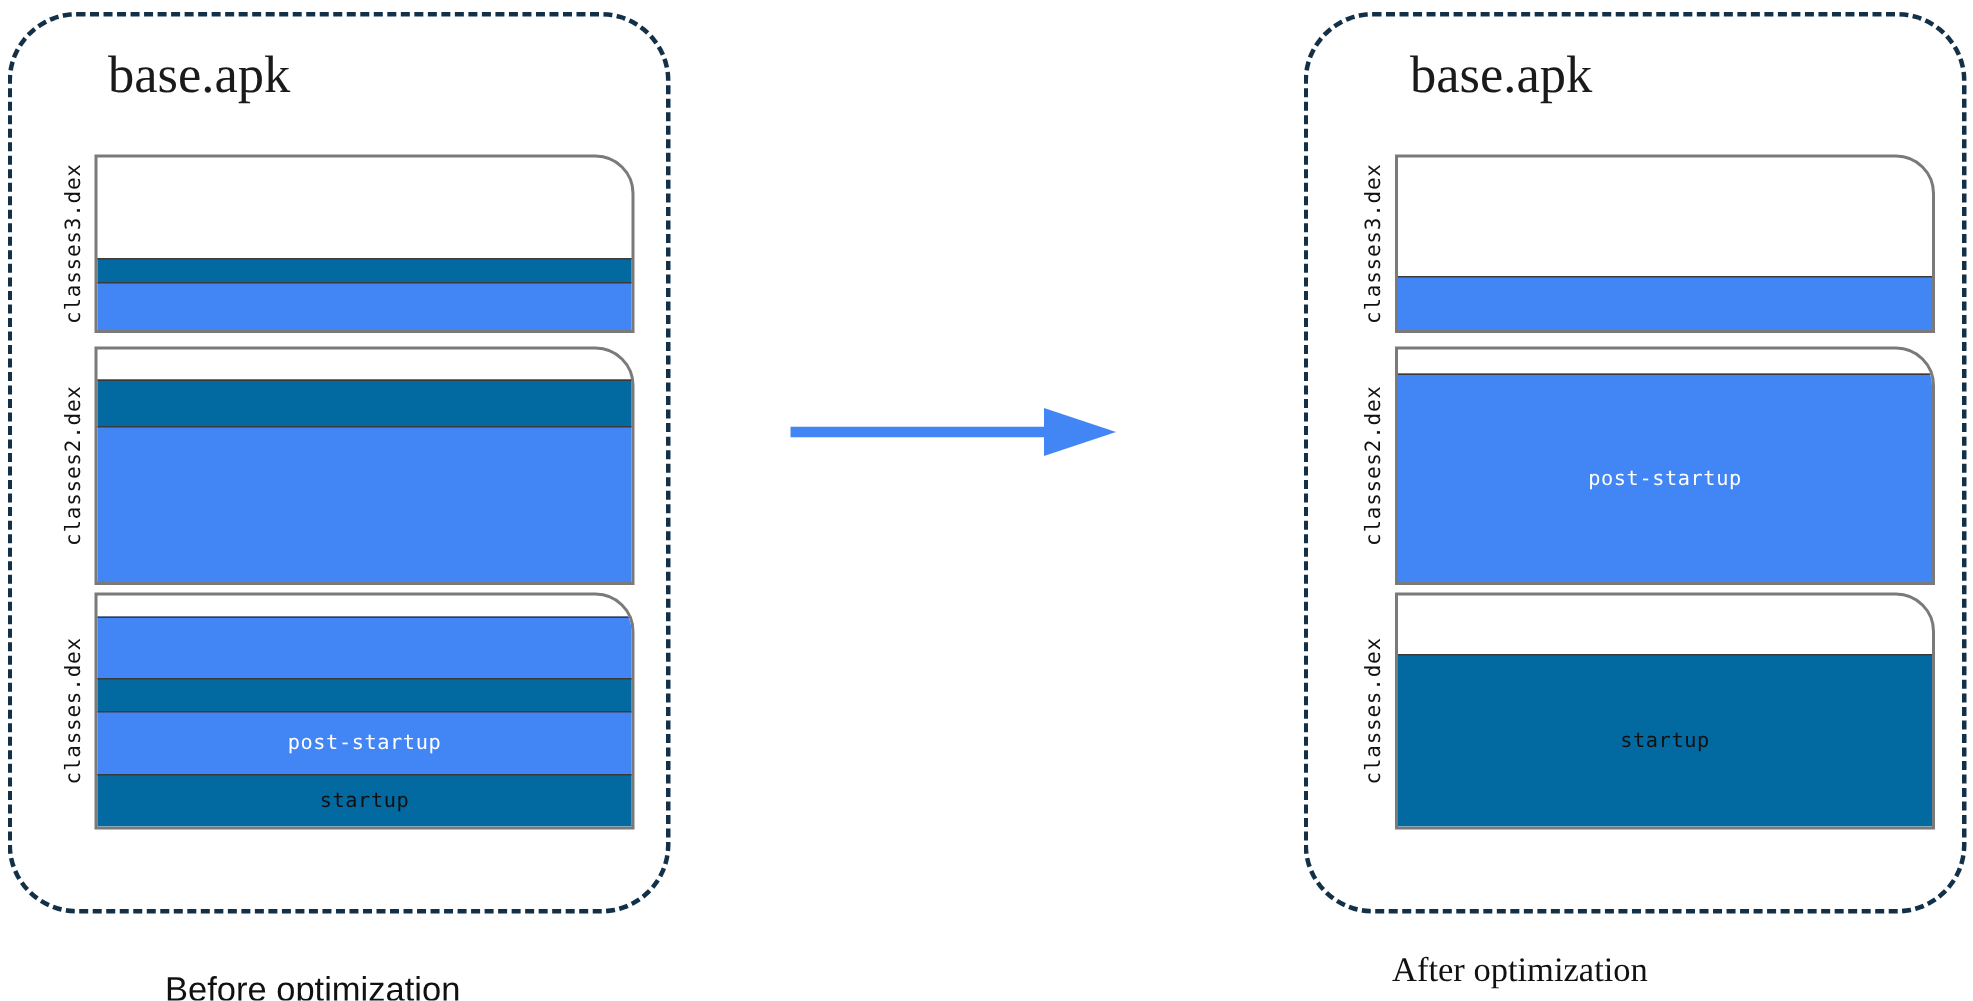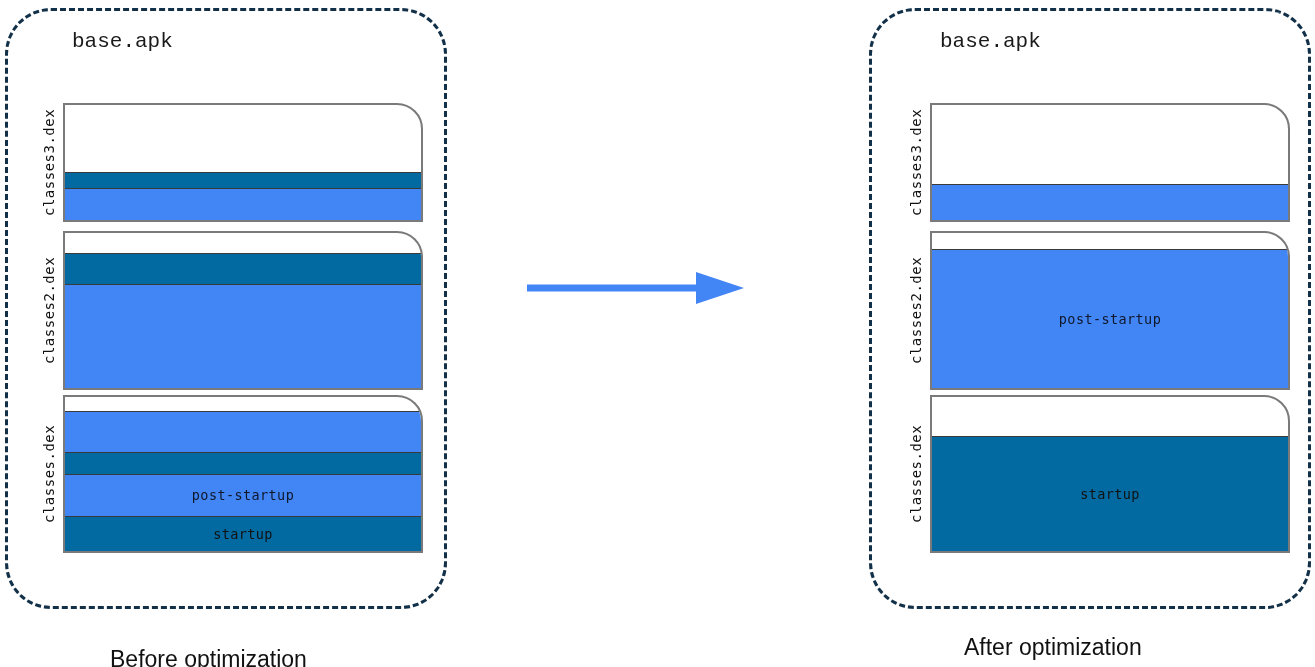--- a/index.html
+++ b/index.html
@@ -29,22 +29,22 @@
     border-radius: 46px;
     box-sizing: border-box;
     background: transparent;
   }
   #panel-before { left: 5px;   top: 8px; width: 442px; height: 601px; }
   #panel-after  { left: 869px; top: 8px; width: 442px; height: 601px; }
 
   .apk-title {
     position: absolute;
     top: 30px;
-    font-family: Liberation Mono, monospace;
-    font-size: 21px;
+    font-family: Liberation Serif, serif;
+    font-size: 35px;
     color: #1a1a1a;
     letter-spacing: 0px;
     white-space: nowrap;
   }
   #title-before { left: 72px; }
   #title-after  { left: 940px; }
 
   
   .dex-row {
     position: absolute;
@@ -88,21 +88,21 @@
     left: -1px;
     right: -1px;
     display: flex;
     align-items: center;
     justify-content: center;
     font-family: "DejaVu Sans Mono", "Liberation Mono", monospace;
     font-size: 13.5px;
     letter-spacing: 0.4px;
     box-sizing: border-box;
   }
-  .seg.blue  { background: #4285f4; color: #0f172a; border-top: 1px solid #3a3a3a; }
+  .seg.blue  { background: #4285f4; color: #ffffff; border-top: 1px solid #3a3a3a; }
   .seg.green { background: #0369a1; color: #111111; border-top: 1px solid #3a3a3a; }
   .seg.empty { background: transparent; color: transparent; }
   .seg.rounded-tr { border-top-right-radius: 24px; }
 
   
   .arrow-wrap {
     position: absolute;
     left: 520px;
     top: 266px;
     width: 230px;
@@ -112,21 +112,21 @@
   
   .caption {
     position: absolute;
     top: 634px;
     font-family: "Liberation Sans", sans-serif;
     font-size: 23px;
     color: #111111;
     white-space: nowrap;
   }
   #caption-before { left: 110px; margin-top: 12px; }
-  #caption-after  { left: 964px; }
+  #caption-after  { left: 928px; font-family: Liberation Serif, serif; }
 </style>
 </head>
 <body>
 
 <div class="stage">
 
   <div class="apk-panel" id="panel-before"></div>
 
   <div class="apk-title" id="title-before">base.apk</div>
 

